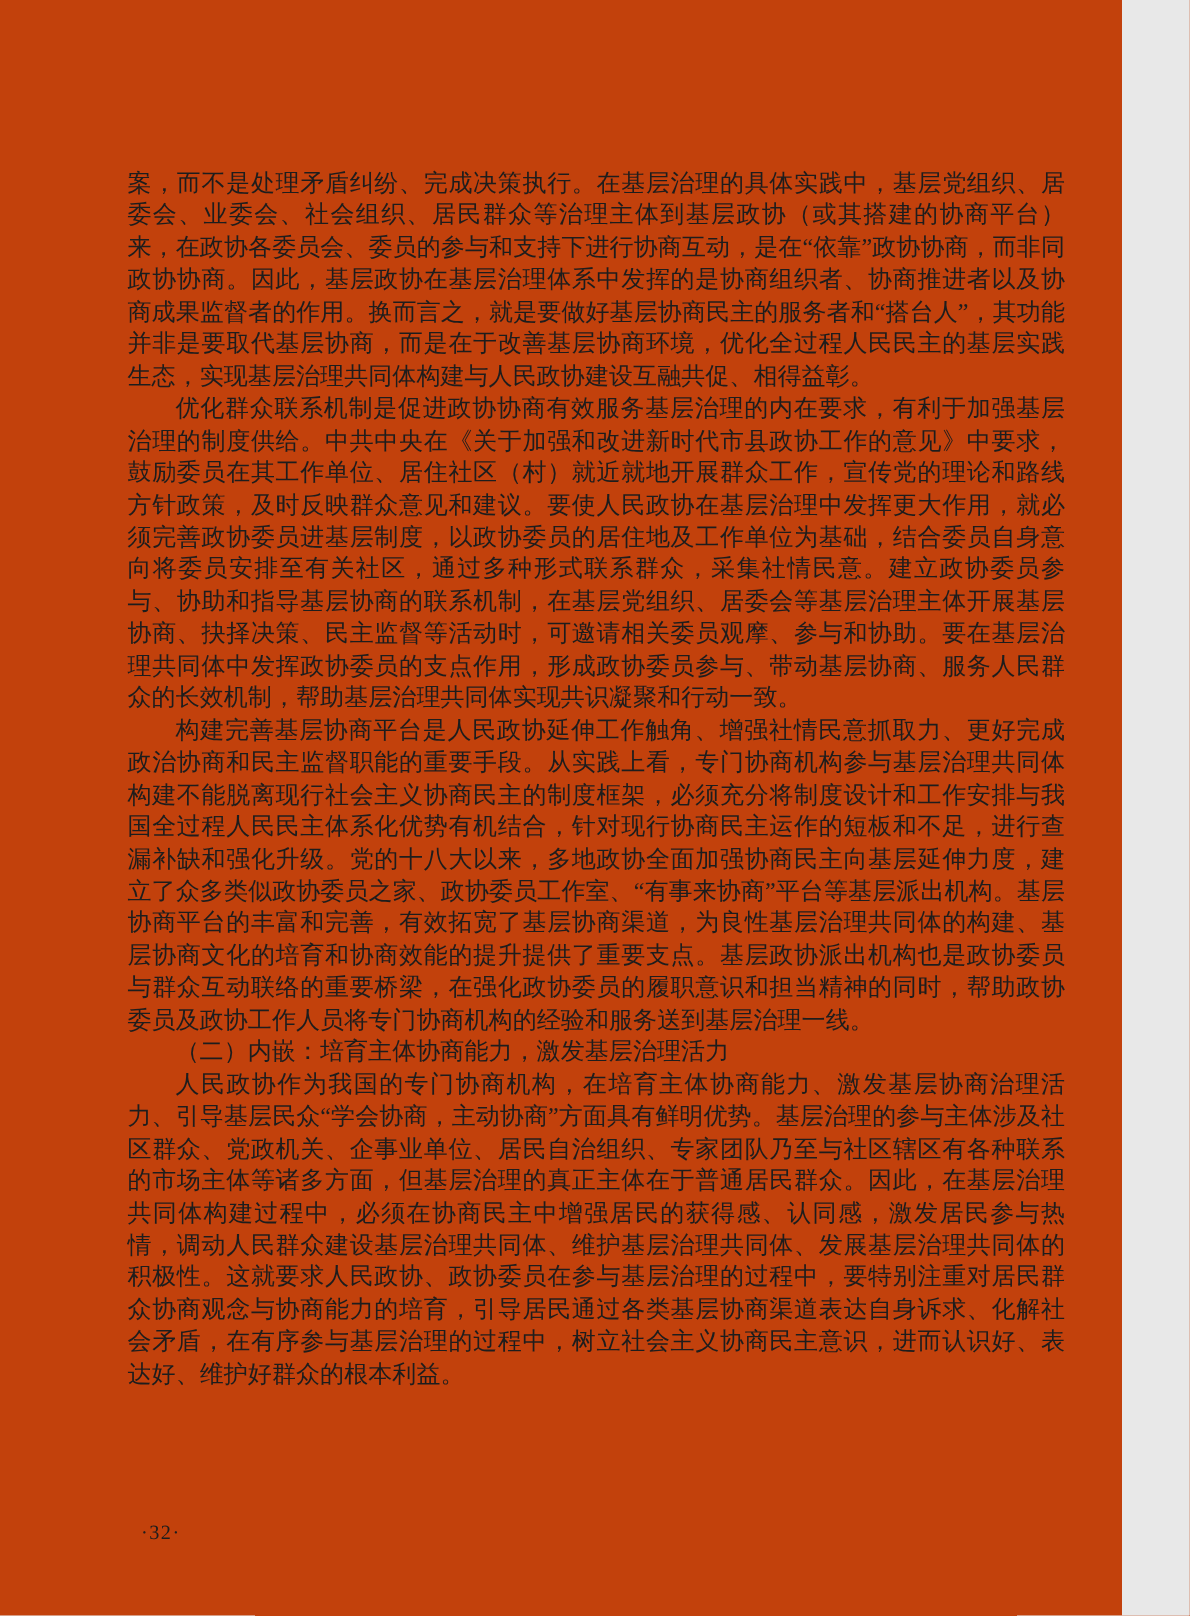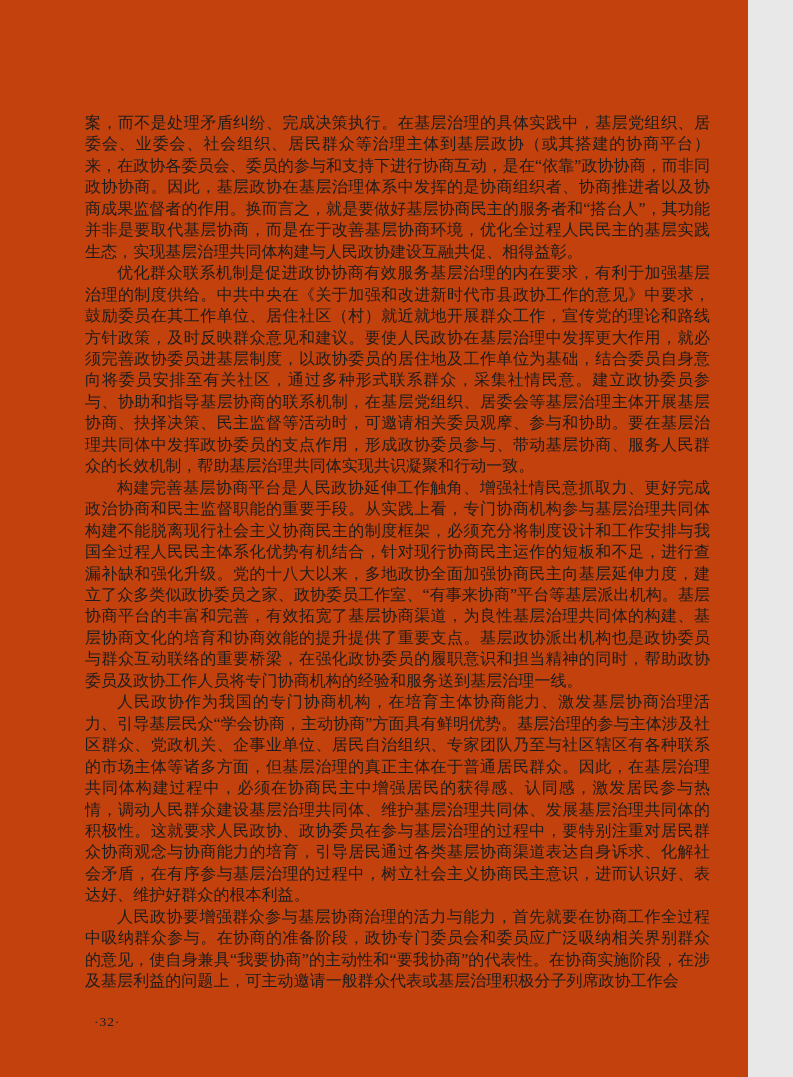--- a/index.html
+++ b/index.html
@@ -49,17 +49,17 @@
   }
 </style>
 </head>
 <body>
 
 <div class="page">
   <div class="text-block">
       <p class="paragraph-continuation">案，而不是处理矛盾纠纷、完成决策执行。在基层治理的具体实践中，基层党组织、居委会、业委会、社会组织、居民群众等治理主体到基层政协（或其搭建的协商平台）来，在政协各委员会、委员的参与和支持下进行协商互动，是在“依靠”政协协商，而非同政协协商。因此，基层政协在基层治理体系中发挥的是协商组织者、协商推进者以及协商成果监督者的作用。换而言之，就是要做好基层协商民主的服务者和“搭台人”，其功能并非是要取代基层协商，而是在于改善基层协商环境，优化全过程人民民主的基层实践生态，实现基层治理共同体构建与人民政协建设互融共促、相得益彰。</p>
       <p class="paragraph indent">优化群众联系机制是促进政协协商有效服务基层治理的内在要求，有利于加强基层治理的制度供给。中共中央在《关于加强和改进新时代市县政协工作的意见》中要求，鼓励委员在其工作单位、居住社区（村）就近就地开展群众工作，宣传党的理论和路线方针政策，及时反映群众意见和建议。要使人民政协在基层治理中发挥更大作用，就必须完善政协委员进基层制度，以政协委员的居住地及工作单位为基础，结合委员自身意向将委员安排至有关社区，通过多种形式联系群众，采集社情民意。建立政协委员参与、协助和指导基层协商的联系机制，在基层党组织、居委会等基层治理主体开展基层协商、抉择决策、民主监督等活动时，可邀请相关委员观摩、参与和协助。要在基层治理共同体中发挥政协委员的支点作用，形成政协委员参与、带动基层协商、服务人民群众的长效机制，帮助基层治理共同体实现共识凝聚和行动一致。</p>
       <p class="paragraph indent">构建完善基层协商平台是人民政协延伸工作触角、增强社情民意抓取力、更好完成政治协商和民主监督职能的重要手段。从实践上看，专门协商机构参与基层治理共同体构建不能脱离现行社会主义协商民主的制度框架，必须充分将制度设计和工作安排与我国全过程人民民主体系化优势有机结合，针对现行协商民主运作的短板和不足，进行查漏补缺和强化升级。党的十八大以来，多地政协全面加强协商民主向基层延伸力度，建立了众多类似政协委员之家、政协委员工作室、“有事来协商”平台等基层派出机构。基层协商平台的丰富和完善，有效拓宽了基层协商渠道，为良性基层治理共同体的构建、基层协商文化的培育和协商效能的提升提供了重要支点。基层政协派出机构也是政协委员与群众互动联络的重要桥梁，在强化政协委员的履职意识和担当精神的同时，帮助政协委员及政协工作人员将专门协商机构的经验和服务送到基层治理一线。</p>
+      <p class="heading indent">（二）内嵌：培育主体协商能力，激发基层治理活力</p>
       <p class="paragraph indent">人民政协作为我国的专门协商机构，在培育主体协商能力、激发基层协商治理活力、引导基层民众“学会协商，主动协商”方面具有鲜明优势。基层治理的参与主体涉及社区群众、党政机关、企事业单位、居民自治组织、专家团队乃至与社区辖区有各种联系的市场主体等诸多方面，但基层治理的真正主体在于普通居民群众。因此，在基层治理共同体构建过程中，必须在协商民主中增强居民的获得感、认同感，激发居民参与热情，调动人民群众建设基层治理共同体、维护基层治理共同体、发展基层治理共同体的积极性。这就要求人民政协、政协委员在参与基层治理的过程中，要特别注重对居民群众协商观念与协商能力的培育，引导居民通过各类基层协商渠道表达自身诉求、化解社会矛盾，在有序参与基层治理的过程中，树立社会主义协商民主意识，进而认识好、表达好、维护好群众的根本利益。</p>
-      <p class="paragraph indent">人民政协要增强群众参与基层协商治理的活力与能力，首先就要在协商工作全过程中吸纳群众参与。在协商的准备阶段，政协专门委员会和委员应广泛吸纳相关界别群众的意见，使自身兼具“我要协商”的主动性和“要我协商”的代表性。在协商实施阶段，在涉及基层利益的问题上，可主动邀请一般群众代表或基层治理积极分子列席政协工作会</p>
     </div>
   <div class="page-number">·32·</div>
 </div>
 
 </body></html>

